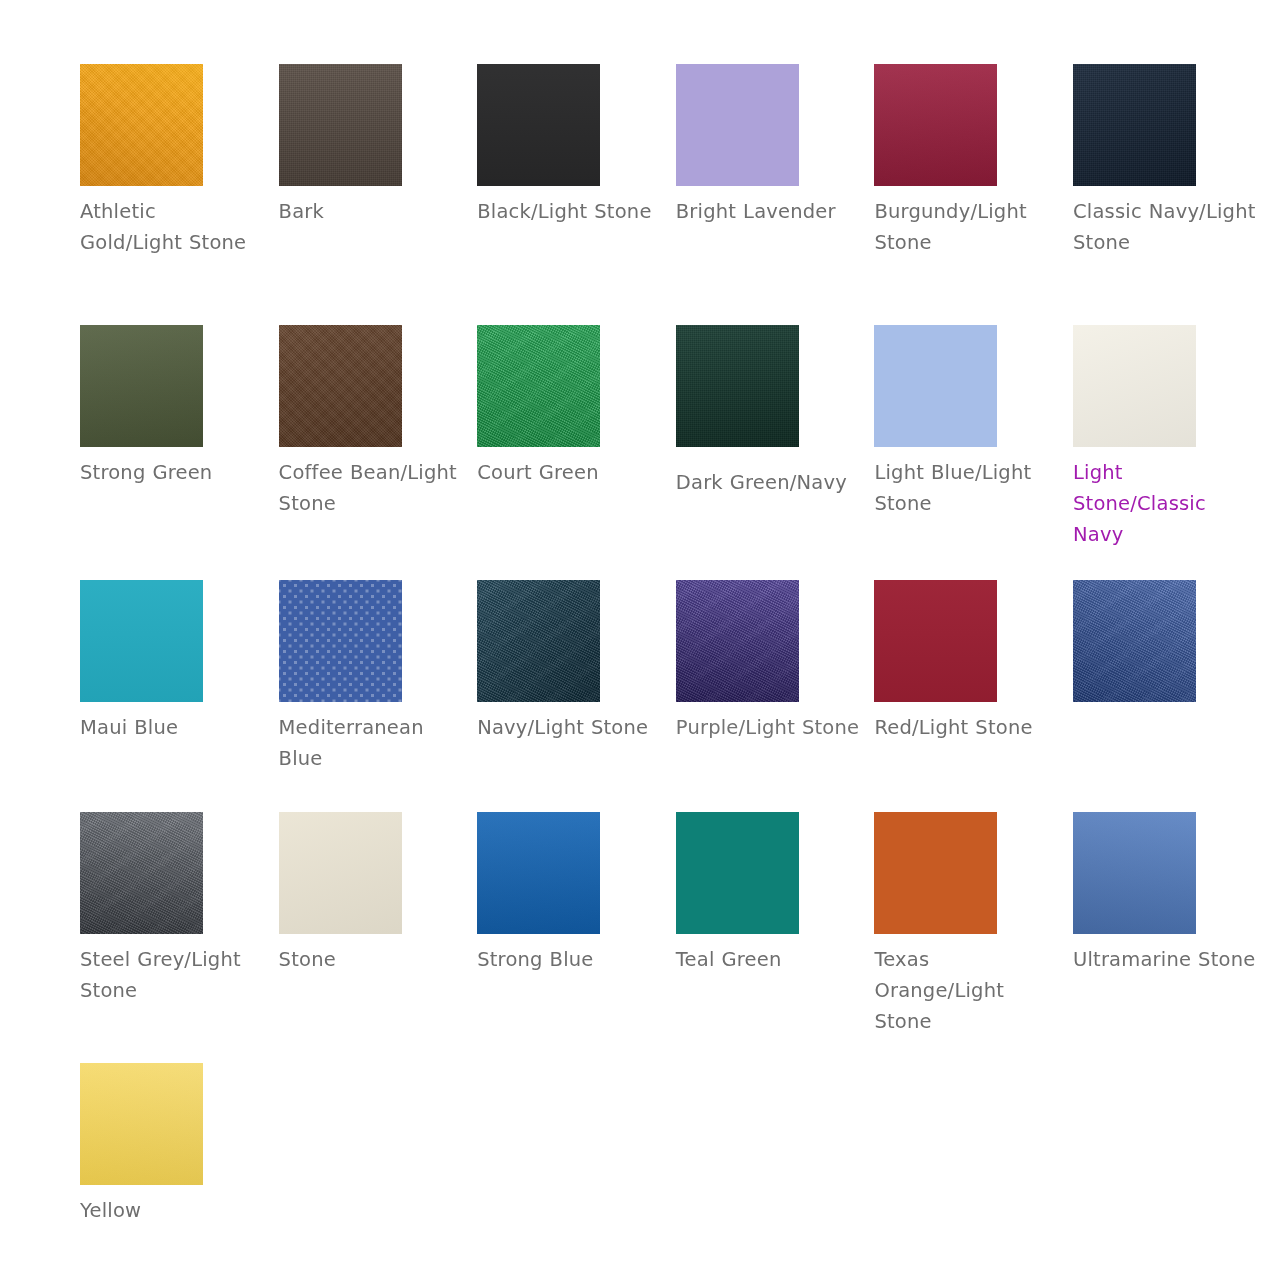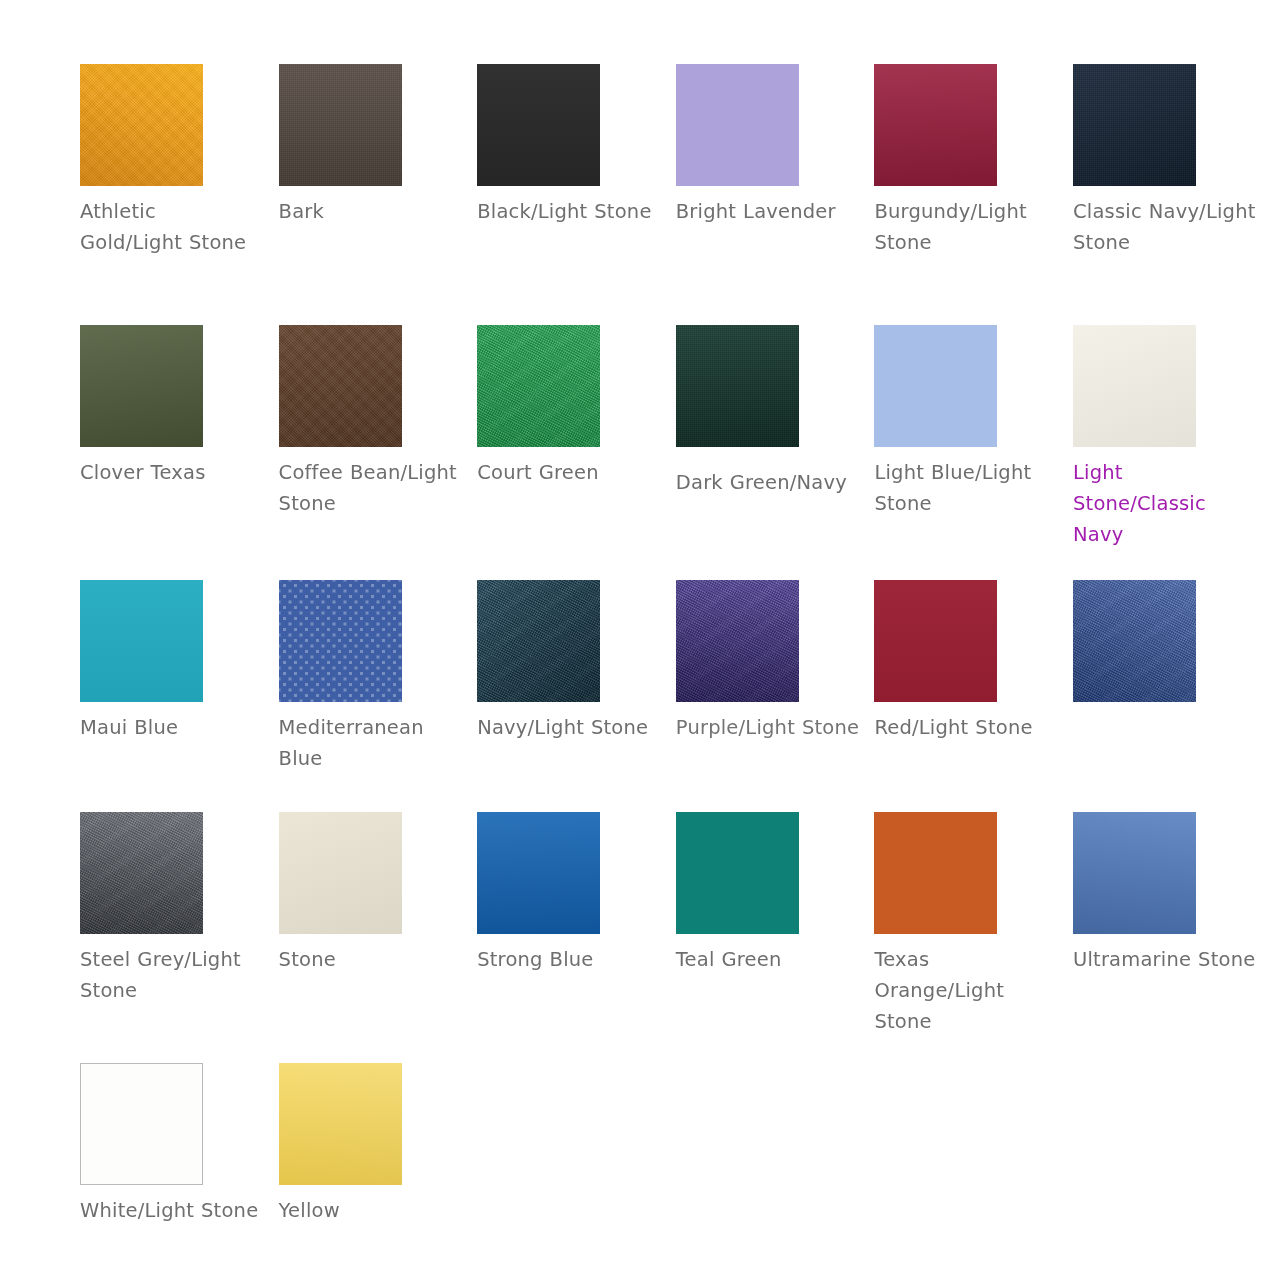--- a/index.html
+++ b/index.html
@@ -140,21 +140,21 @@
         <div class="tex tex-weave"></div>
         <div class="shade" style="background: linear-gradient(160deg, rgba(255, 255, 255, 0.05), rgba(0, 0, 0, 0.25));"></div>
       </div>
       <div class="swatch-label" style="color: rgb(110, 110, 110);">Classic Navy/Light Stone</div>
     </div>
     <div class="swatch-cell row-1">
       <div class="swatch-chip" style="background: rgb(78, 90, 58);">
         <div class="tex tex-soft"></div>
         <div class="shade" style="background: linear-gradient(rgba(255, 255, 255, 0.04), rgba(0, 0, 0, 0.1));"></div>
       </div>
-      <div class="swatch-label" style="color: rgb(110, 110, 110);">Clover Texas</div>
+      <div class="swatch-label" style="color: rgb(110, 110, 110);">Strong Green</div>
     </div>
     <div class="swatch-cell row-1">
       <div class="swatch-chip" style="background: rgb(92, 58, 35);">
         <div class="tex tex-heather"></div>
         <div class="shade" style="background: linear-gradient(170deg, rgba(255, 255, 255, 0.05), rgba(0, 0, 0, 0.14));"></div>
       </div>
       <div class="swatch-label" style="color: rgb(110, 110, 110);">Coffee Bean/Light Stone</div>
     </div>
     <div class="swatch-cell row-1">
       <div class="swatch-chip" style="background: rgb(23, 160, 74);">
@@ -255,25 +255,19 @@
       <div class="swatch-label" style="color: rgb(110, 110, 110);">Texas Orange/Light Stone</div>
     </div>
     <div class="swatch-cell row-3">
       <div class="swatch-chip" style="background: rgb(78, 122, 192);">
         <div class="tex tex-soft"></div>
         <div class="shade" style="background: linear-gradient(200deg, rgba(255, 255, 255, 0.1), rgba(0, 0, 0, 0.14));"></div>
       </div>
       <div class="swatch-label" style="color: rgb(110, 110, 110);">Ultramarine Stone</div>
     </div>
     <div class="swatch-cell row-4">
-      <div class="swatch-chip" style="background: rgb(253, 253, 251); border: 1px solid rgb(185, 185, 185);">
-        <div class="tex tex-none"></div>
-      </div>
-      <div class="swatch-label" style="color: rgb(110, 110, 110);">White/Light Stone</div>
-    </div>
-    <div class="swatch-cell row-4">
       <div class="swatch-chip" style="background: rgb(246, 214, 85);">
         <div class="tex tex-soft"></div>
         <div class="shade" style="background: linear-gradient(195deg, rgba(255, 255, 255, 0.18), rgba(180, 140, 10, 0.12));"></div>
       </div>
       <div class="swatch-label" style="color: rgb(110, 110, 110);">Yellow</div>
     </div>
   </div>
 
 </body></html>

